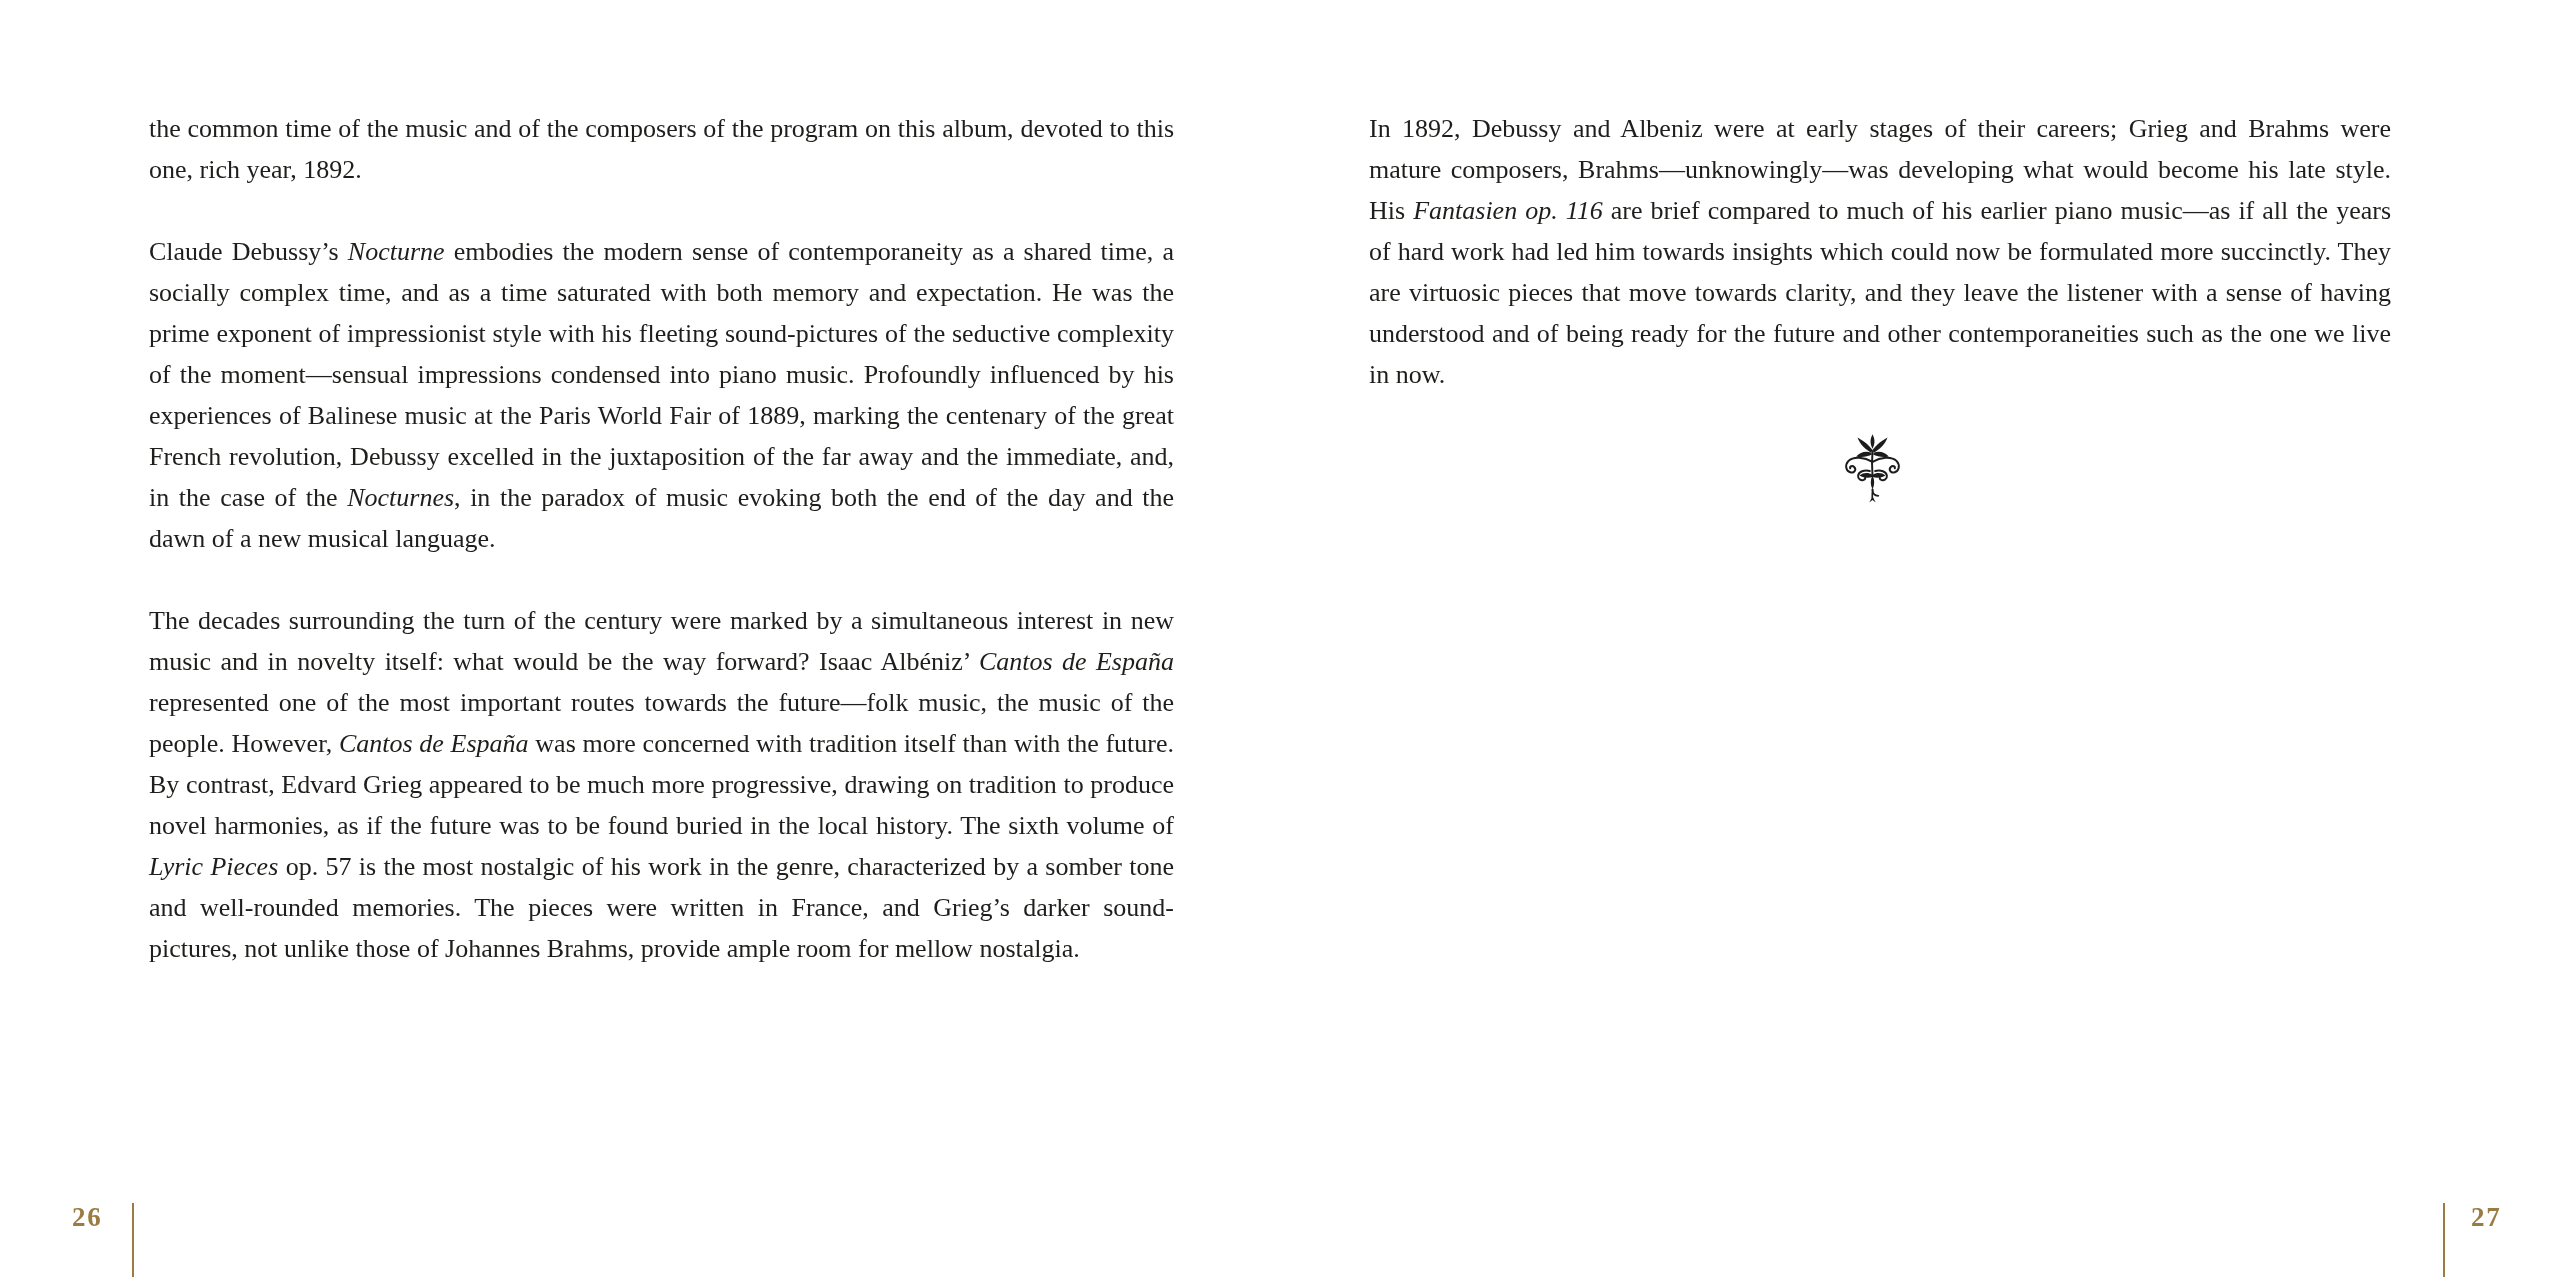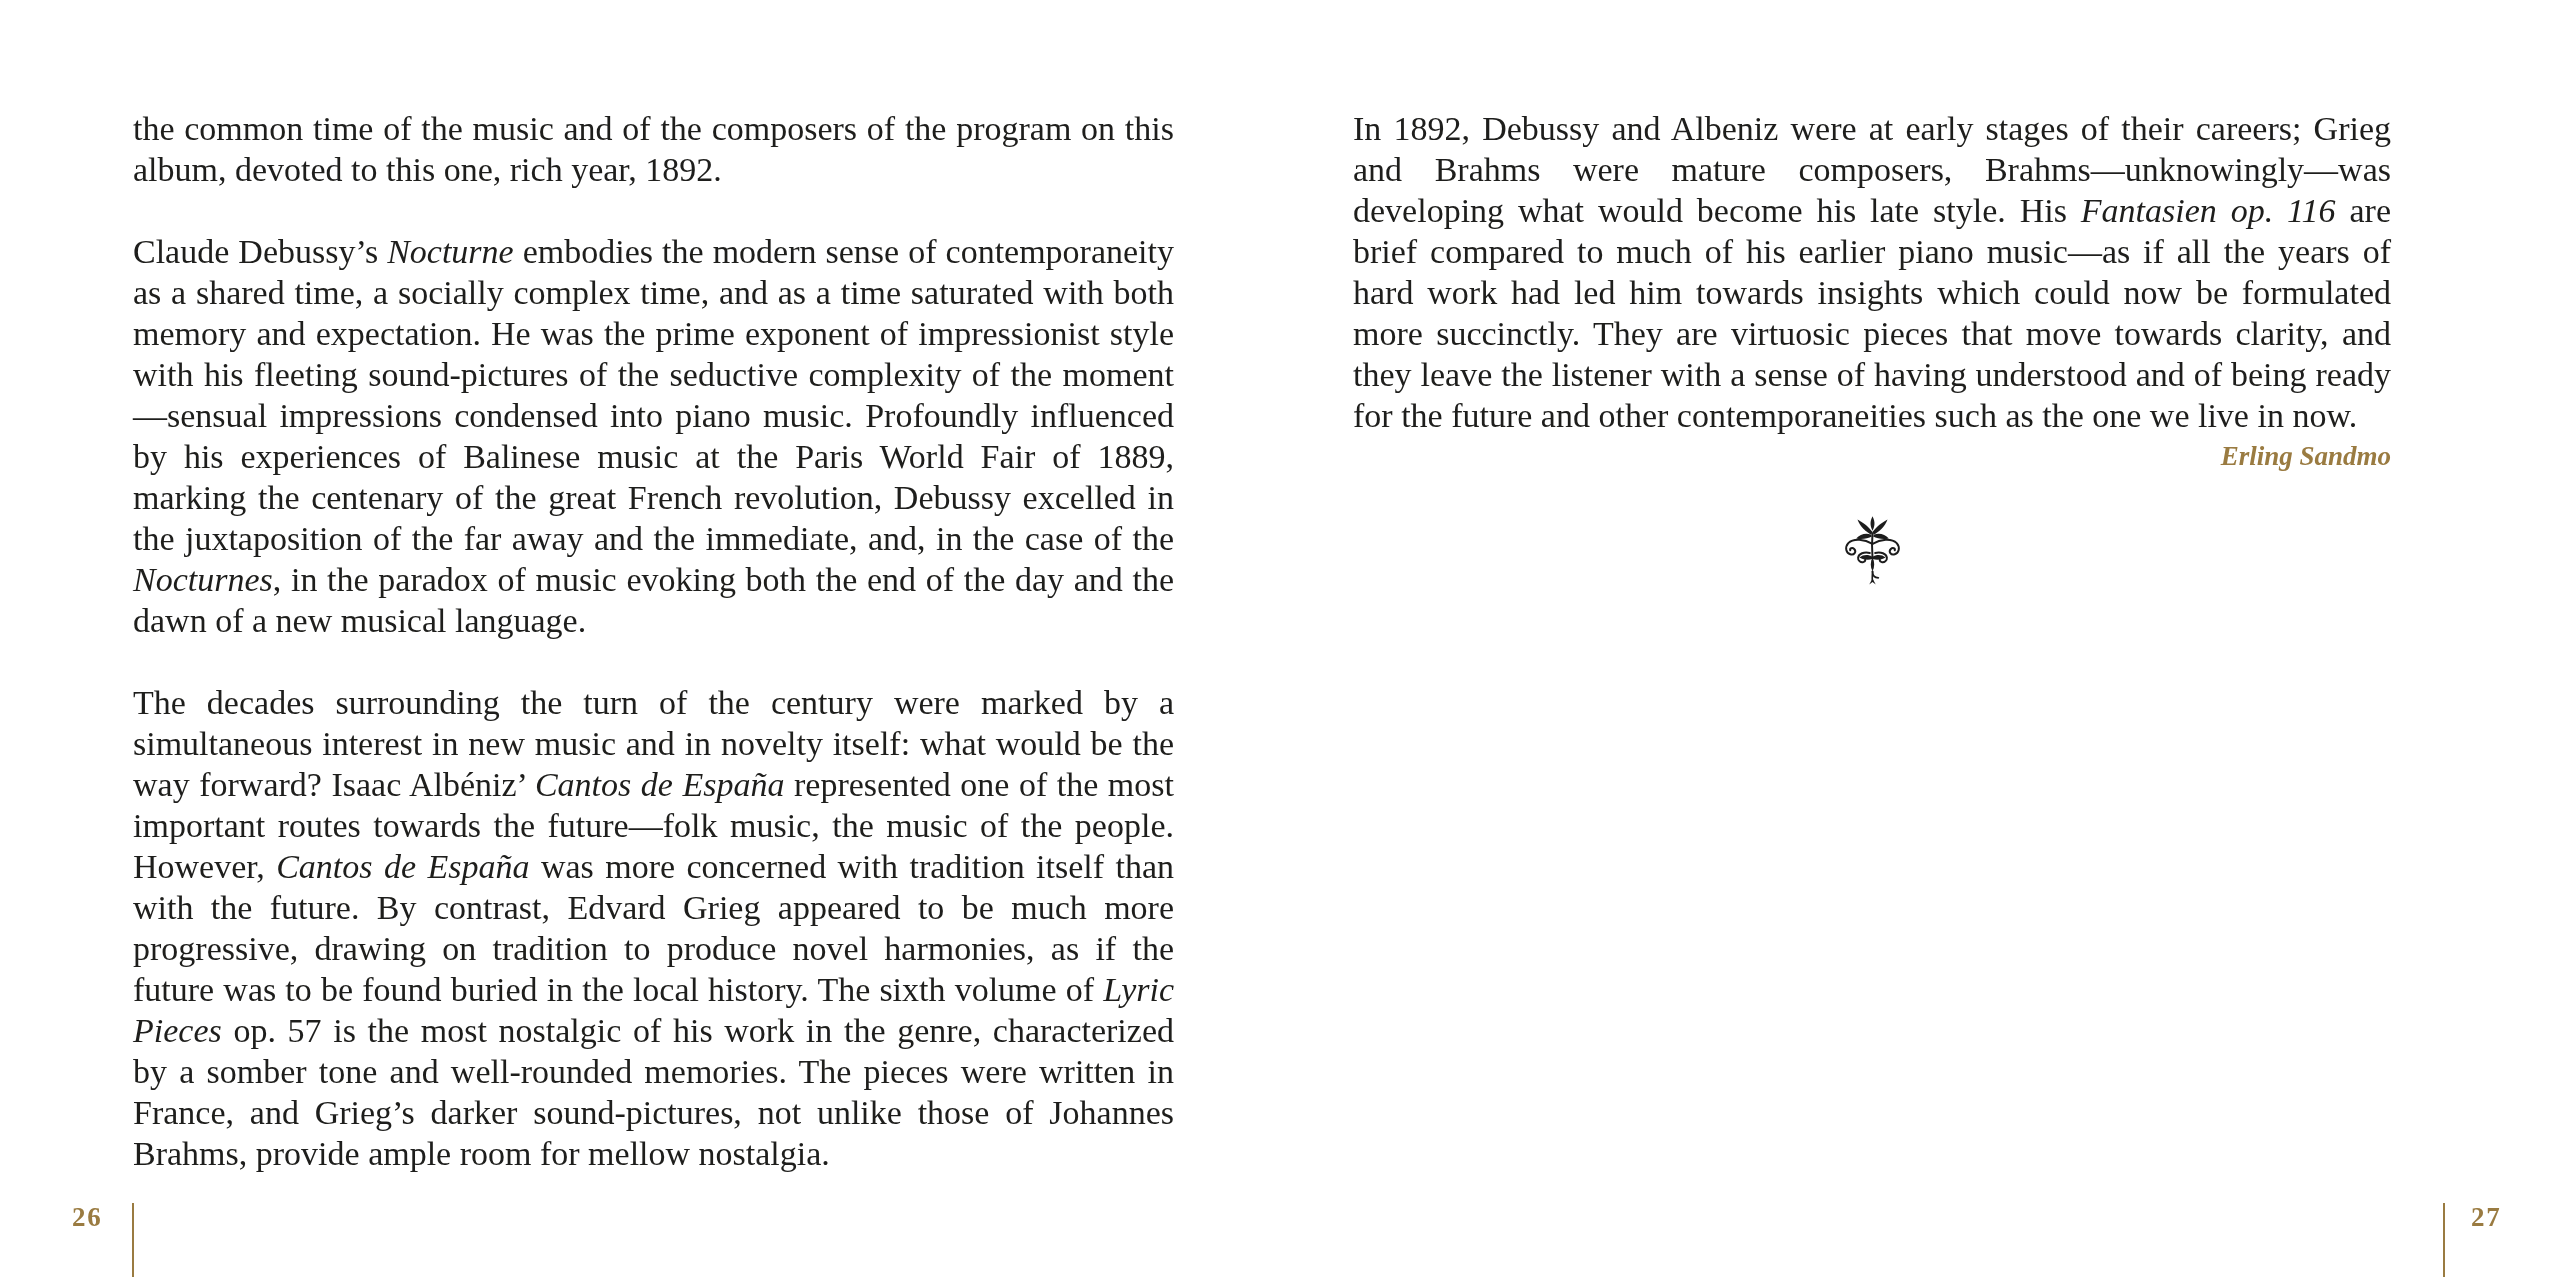--- a/index.html
+++ b/index.html
@@ -29,22 +29,22 @@
   }
   .col-left{
     left:133px;
     width:1041px;
   }
   .col-right{
     left:1353px;
     width:1038px;
   }
   .text-col p{
-    margin:0 0 41px 0;
-    font-size:34px;
+    margin:0 0 41px 16px;
+    font-size:26px;
     line-height:41px;
     text-align:justify;
     text-justify:inter-word;
     color:var(--ink);
   }
   .text-col p:last-of-type{
     margin-bottom:0;
   }
   .it{
     font-style:italic;
@@ -99,21 +99,20 @@
       <p><span>Claude Debussy’s </span><span class="it">Nocturne</span><span> embodies the modern sense of contemporaneity as a shared time, a socially complex time, and as a time saturated with both memory and expectation. He was the prime exponent of impressionist style with his fleeting sound-pictures of the seductive complexity of the moment—sensual impressions condensed into piano music. Profoundly influenced by his experiences of Balinese music at the Paris World Fair of 1889, marking the centenary of the great French revolution, Debussy excelled in the juxtaposition of the far away and the immediate, and, in the case of the </span><span class="it">Nocturnes</span><span>, in the paradox of music evoking both the end of the day and the dawn of a new musical language.</span></p>
       <p><span>The decades surrounding the turn of the century were marked by a simultaneous interest in new music and in novelty itself: what would be the way forward? Isaac Albéniz’ </span><span class="it">Cantos de España</span><span> represented one of the most important routes towards the future—folk music, the music of the people. However, </span><span class="it">Cantos de España</span><span> was more concerned with tradition itself than with the future. By contrast, Edvard Grieg appeared to be much more progressive, drawing on tradition to produce novel harmonies, as if the future was to be found buried in the local history. The sixth volume of </span><span class="it">Lyric Pieces</span><span> op. 57 is the most nostalgic of his work in the genre, characterized by a somber tone and well-rounded memories. The pieces were written in France, and Grieg’s darker sound-pictures, not unlike those of Johannes Brahms, provide ample room for mellow nostalgia.</span></p>
     </div>
     <div class="folio-num num-left">26</div>
     <div class="folio-rule rule-left"></div>
   </section>
 
   <section>
     <div class="text-col col-right">
       <p><span>In 1892, Debussy and Albeniz were at early stages of their careers; Grieg and Brahms were mature composers, Brahms—unknowingly—was developing what would become his late style. His </span><span class="it">Fantasien op. 116</span><span> are brief compared to much of his earlier piano music—as if all the years of hard work had led him towards insights which could now be formulated more succinctly. They are virtuosic pieces that move towards clarity, and they leave the listener with a sense of having understood and of being ready for the future and other contemporaneities such as the one we live in now.</span></p>
-      <div class="byline">Erling Sandmo</div>
       <div class="ornament">
         <svg viewBox="0 0 100 110" xmlns="http://www.w3.org/2000/svg" aria-hidden="true">
           <g fill="#1c1c1c" stroke="none">
             <path d="M50 2 C46 10 46 16 50 24 C54 16 54 10 50 2 Z"></path>
             <path d="M50 26 C42 16 36 12 27 7 C31 18 40 26 48 30 Z"></path>
             <path d="M50 26 C58 16 64 12 73 7 C69 18 60 26 52 30 Z"></path>
             <path d="M48 30 C40 27 31 29 25 36 C34 38 43 36 49 33 Z"></path>
             <path d="M52 30 C60 27 69 29 75 36 C66 38 57 36 51 33 Z"></path>
             <path d="M50 64 C44 60 36 60 30 65 C37 69 45 69 50 67 Z"></path>
             <path d="M50 64 C56 60 64 60 70 65 C63 69 55 69 50 67 Z"></path>

